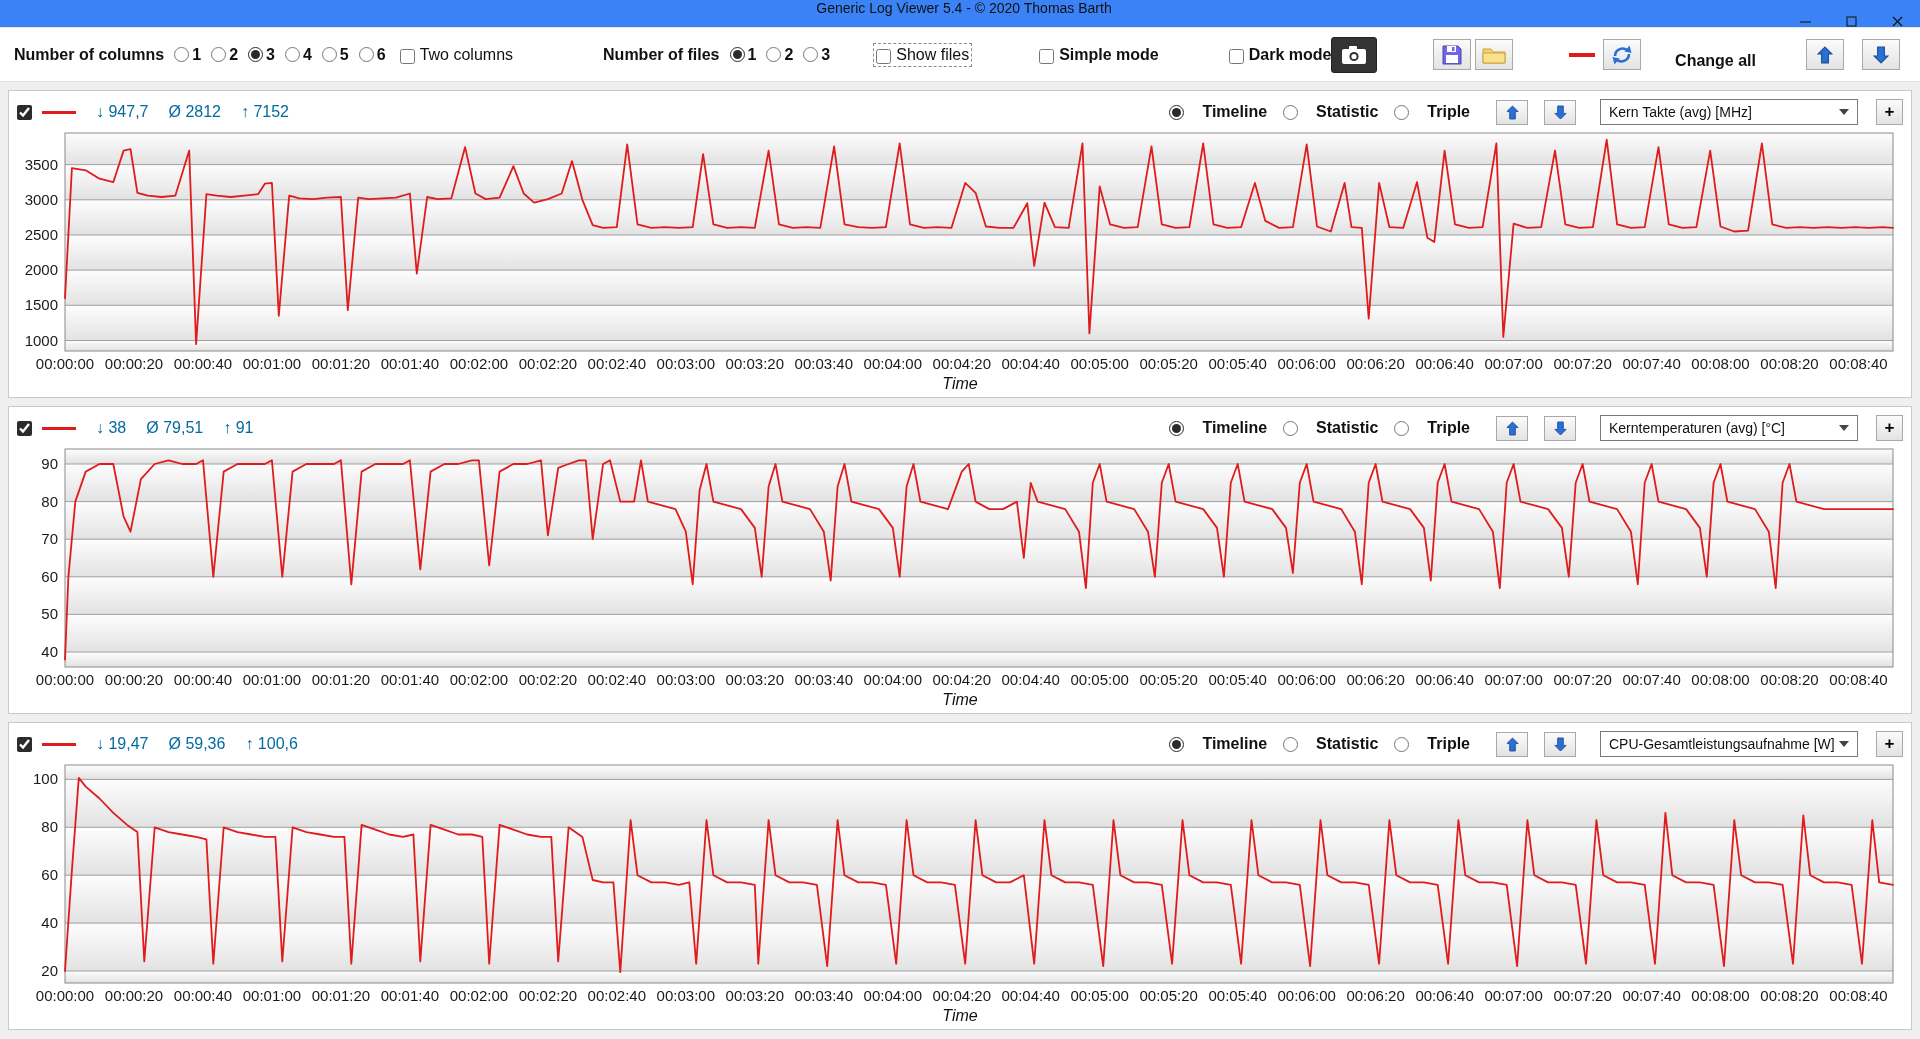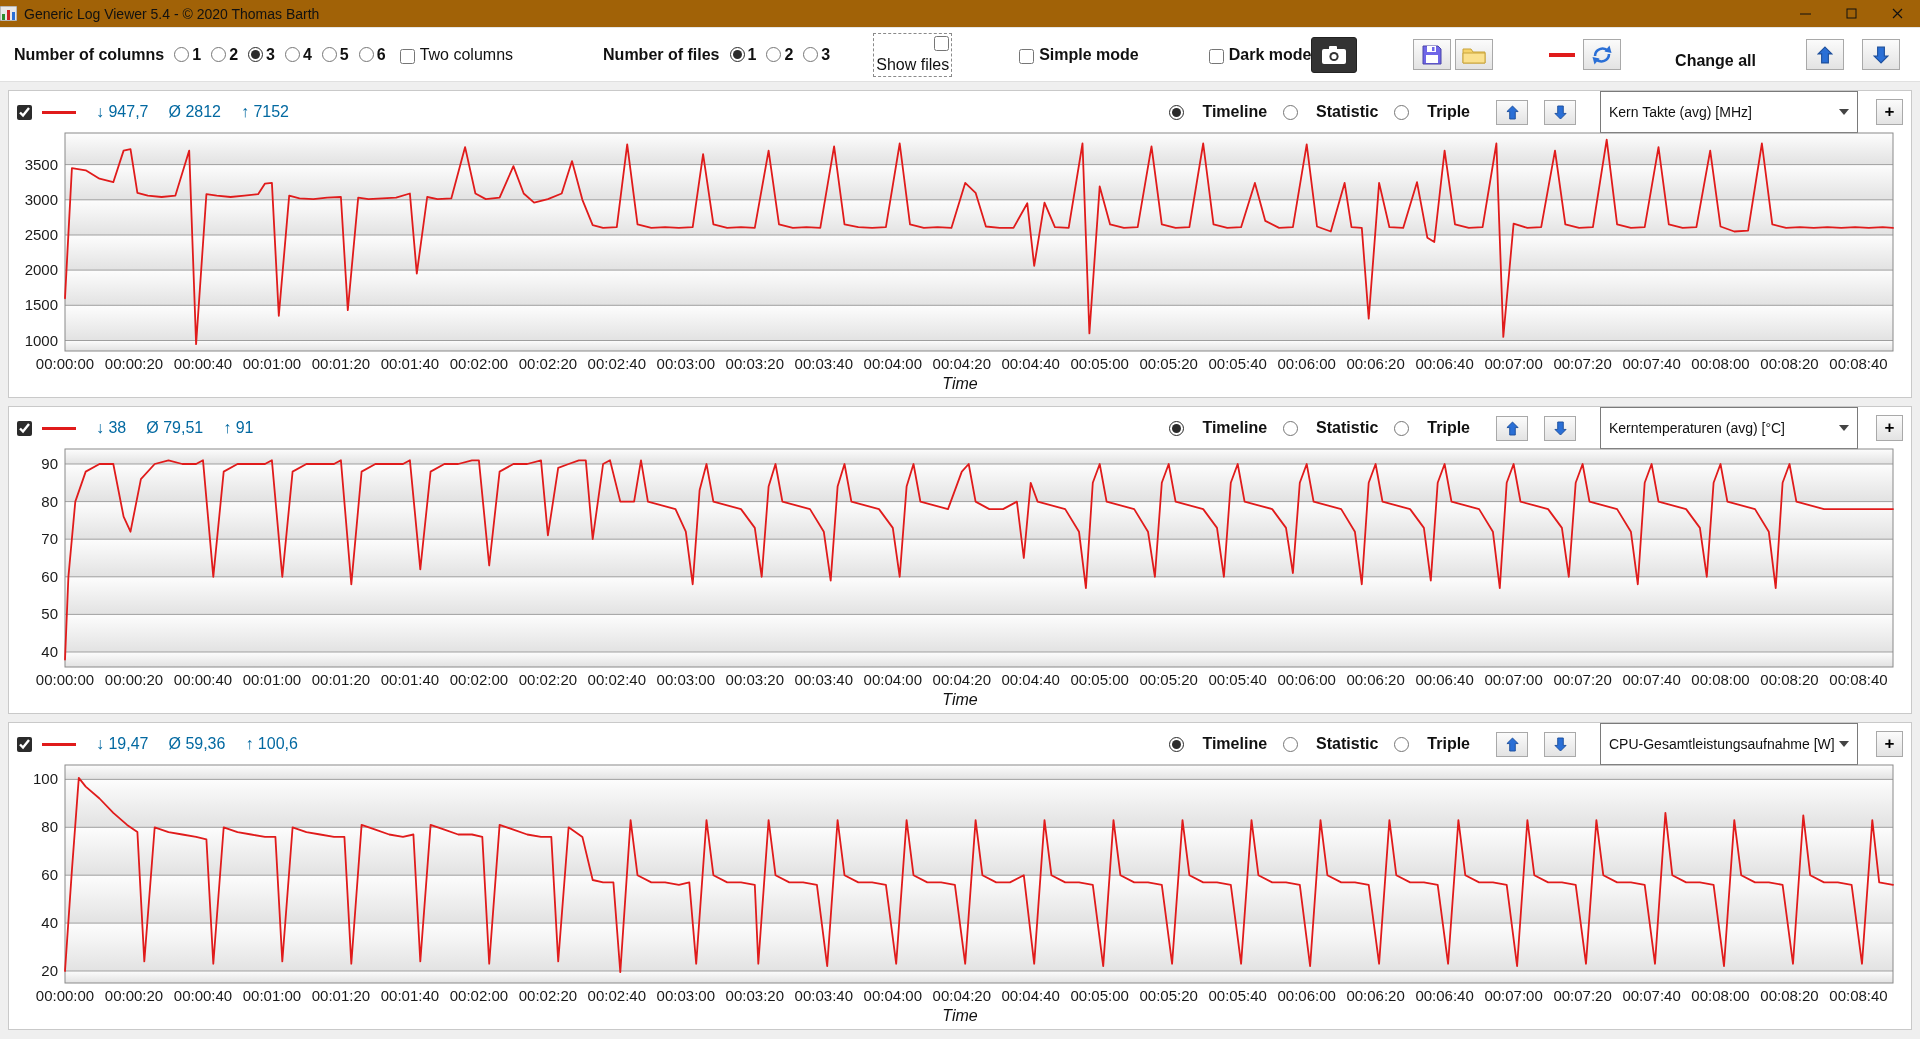--- a/index.html
+++ b/index.html
@@ -4,39 +4,39 @@
 <style>
   * { box-sizing: border-box; }
   html,body { margin:0; padding:0; }
   body {
     width:1920px; height:1039px; overflow:hidden;
     font-family:"Liberation Sans", sans-serif;
     background:#efefef; color:#111;
   }
   
   .titlebar {
-    height:28px; background:#a16207; display:flex; align-items:center;
-    border-bottom:1px solid #e6e6e6;
+    height:28px; background:#3b82f6; display:flex; align-items:center;
+    padding-left:8px; border-bottom:1px solid #e6e6e6;flex-direction:column;
   }
   .titlebar .app-icon { width:17px; height:15px; margin-right:7px; }
   .titlebar .title { font-size:14px; }
   .win-controls { margin-left:auto; display:flex; height:100%; }
   .win-btn { width:46px; height:100%; display:flex; align-items:center; justify-content:center; cursor:pointer; }
   
   .toolbar {
     height:54px; background:#ffffff; display:flex; align-items:center;
     padding:0 20px 0 14px; font-size:16px; border-bottom:1px solid #e0e0e0;
   }
   .tb-label { font-weight:bold; margin-right:10px; white-space:nowrap; }
   .radio-group { display:flex; align-items:center; gap:4px; }
   .radio-group label { display:flex; align-items:center; gap:3px; font-weight:bold; margin-right:6px; cursor:pointer; }
   .chk { display:flex; align-items:flex-end; gap:5px; cursor:pointer; white-space:nowrap; }
   .chk.bold { font-weight:bold; }
   input[type=radio], input[type=checkbox] { width:15px; height:15px; margin:0; accent-color:#2b2b2b; }
-  .dashed-focus { outline:1px dashed #8a8a8a; outline-offset:2px;flex-direction:column; }
+  .dashed-focus { outline:1px dashed #8a8a8a; outline-offset:2px; }
   .clip-label { max-width:88px; overflow:hidden; white-space:nowrap; display:inline-block; }
   .icon-btn {
     display:inline-flex; align-items:center; justify-content:center;
     width:38px; height:31px; border:1px solid #a9a9a9;
     background:linear-gradient(#fbfbfb,#e3e3e3); cursor:pointer;
   }
   .cam-btn { width:46px; height:36px; background:#333333; border:1px solid #222; border-radius:3px; display:inline-flex; align-items:center; justify-content:center; cursor:pointer; }
   .dash-swatch { width:26px; height:4px; background:#e01b1b; display:inline-block; margin-right:8px; }.ml90{margin-left:90px}.ml70{margin-left:70px}
   .ml40{margin-left:40px}.ml8{margin-left:8px}.ml4{margin-left:4px}.ml56{margin-left:56px}
   .right-cluster { margin-left:auto; display:flex; align-items:flex-end; }
@@ -45,21 +45,21 @@
     margin:8px 8px 0 8px; background:#ffffff; border:1px solid #c9c9c9;
     padding:4px 8px 2px 8px;
   }
   .panel-header { display:flex; align-items:center; height:34px; font-size:16px; gap:10px; }
   .swatch-line { width:34px; height:3px; background:#e01b1b; display:inline-block; }
   .stat { color:#0369a1; margin-left:10px; white-space:nowrap; }
   .view-group { margin-left:auto; display:flex; align-items:center; gap:16px; }
   .view-group label { display:flex; align-items:center; gap:18px; font-weight:bold; cursor:pointer; }
   .small-btn { width:32px; height:25px; }
   .combo {
-    margin-left:14px; width:258px; height:42px; border:1px solid #7a7a7a; background:#ffffff;
+    margin-left:14px; width:258px; height:26px; border:1px solid #7a7a7a; background:#ffffff;
     display:flex; align-items:center; justify-content:space-between; padding:0 8px;
     font-size:14px; cursor:pointer; white-space:nowrap;
   }
   .caret-down { width:0; height:0; border-left:5px solid transparent; border-right:5px solid transparent; border-top:6px solid #444; }
   .plus-btn { width:27px; height:26px; margin-left:8px; font-size:17px; font-weight:bold; }
   .chart { width:100%; }
   .time-label { text-align:center; font-style:italic; font-size:16px; height:20px; }
 </style>
 </head>
 <body>

